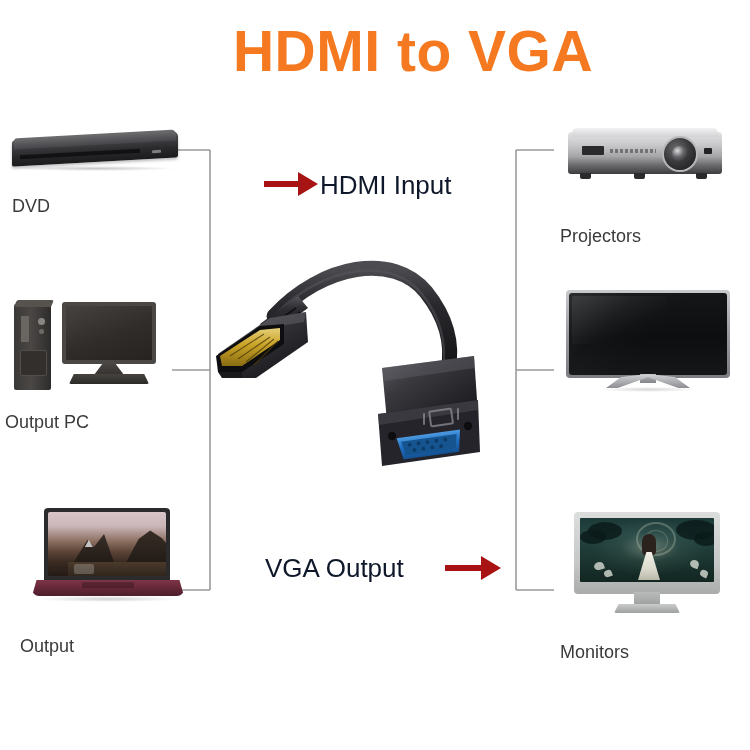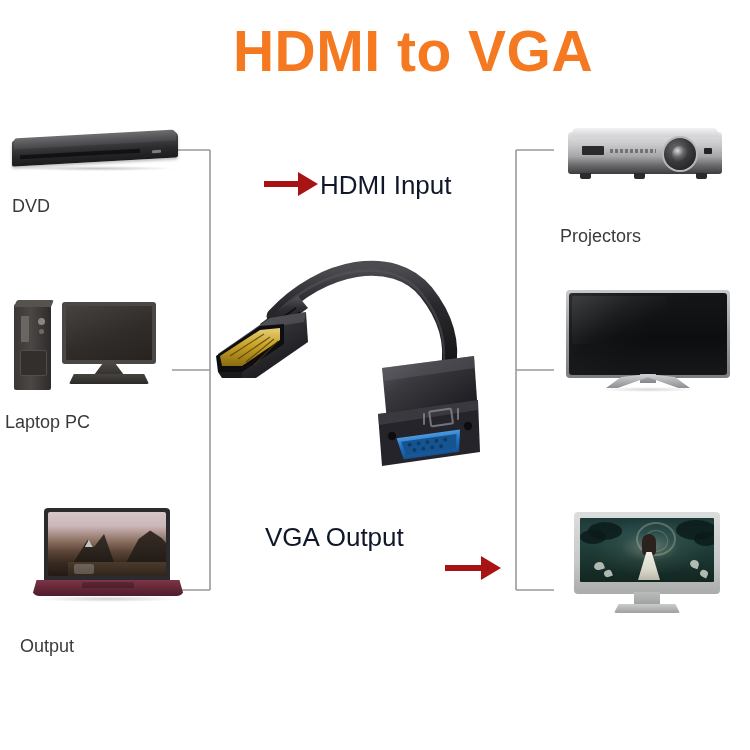--- a/index.html
+++ b/index.html
@@ -362,21 +362,21 @@
     <div id="pc-tower-top"></div>
     <div id="pc-slot"></div>
     <div id="pc-knob1"></div>
     <div id="pc-knob2"></div>
     <div id="pc-panel"></div>
     <div id="pc-screen-body"></div>
     <div id="pc-screen"></div>
     <div id="pc-neck"></div>
     <div id="pc-base"></div>
   </div>
-  <div class="dev-label" style="left:5px; top:412px; width:185px;">Laptop PC</div>
+  <div class="dev-label" style="left:5px; top:412px; width:185px;">Output PC</div>
 
   <div class="device" id="lap-art">
     <div id="lap-shadow"></div>
     <div id="lap-lid"></div>
     <div id="lap-screen">
       <div class="lap-peak" id="lap-peak-l"></div>
       <div class="lap-peak" id="lap-peak-r"></div>
       <div id="lap-snow"></div>
       <div id="lap-valley"></div>
       <div id="lap-icons"></div>
@@ -421,20 +421,21 @@
       <div id="mon-hair"></div>
       <div id="mon-dress"></div>
       <div class="mon-butterfly" id="mon-b1"></div>
       <div class="mon-butterfly" id="mon-b2"></div>
       <div class="mon-butterfly" id="mon-b3"></div>
       <div class="mon-butterfly" id="mon-b4"></div>
     </div>
     <div id="mon-neck"></div>
     <div id="mon-base"></div>
   </div>
+  <div class="dev-label" style="left:560px; top:642px; width:180px;">Monitors</div>
 
   <svg id="adapter" viewBox="0 0 270 255" width="270" height="255">
     <defs>
       <linearGradient id="gCable" x1="0" y1="0" x2="0" y2="1">
         <stop offset="0%" stop-color="#4b4b50"></stop>
         <stop offset="35%" stop-color="#2a2a2e"></stop>
         <stop offset="100%" stop-color="#121214"></stop>
       </linearGradient>
       <linearGradient id="gShell" x1="0" y1="0" x2="0" y2="1">
         <stop offset="0%" stop-color="#55555b"></stop>
@@ -517,18 +518,18 @@
 
     <circle cx="180" cy="198" r="4.2" fill="#0d0d0f"></circle>
     <circle cx="256" cy="188" r="4.2" fill="#0d0d0f"></circle>
   </svg>
 
   <svg class="arrow-svg" style="left:264px; top:168px;" width="56" height="32" viewBox="0 0 56 32">
     <path d="M0,13 L34,13 L34,4 L54,16 L34,28 L34,19 L0,19 Z" fill="#a81414"></path>
   </svg>
   <div class="callout-text" style="left:320px; top:170px;">HDMI Input</div>
 
-  <div class="callout-text" style="left:265px; top:522px;">VGA Output</div>
+  <div class="callout-text" style="left:265px; top:553px;">VGA Output</div>
   <svg class="arrow-svg" style="left:445px; top:552px;" width="58" height="32" viewBox="0 0 58 32">
     <path d="M0,13 L36,13 L36,4 L56,16 L36,28 L36,19 L0,19 Z" fill="#a81414"></path>
   </svg>
 
 </div>
 
 </body></html>

